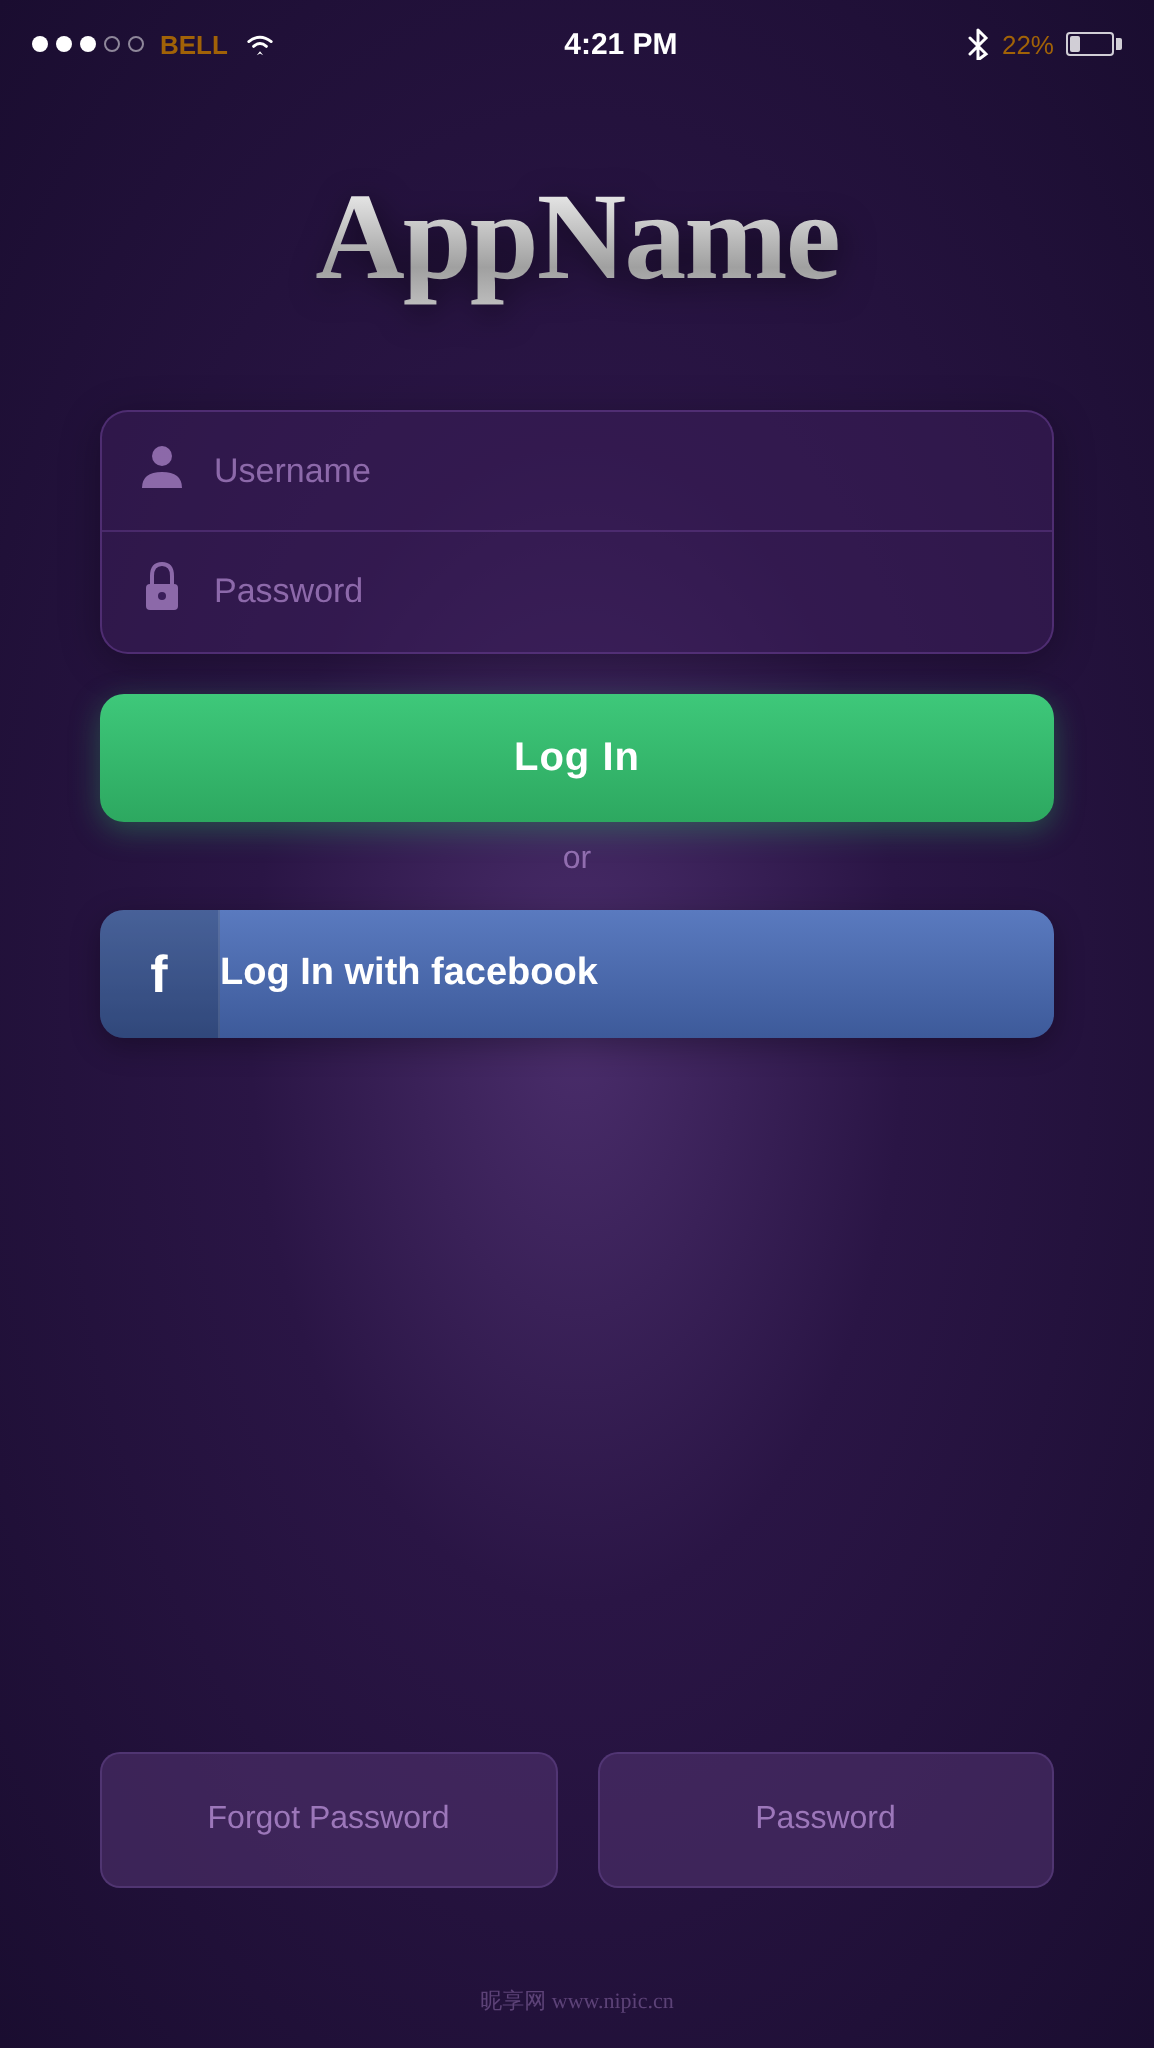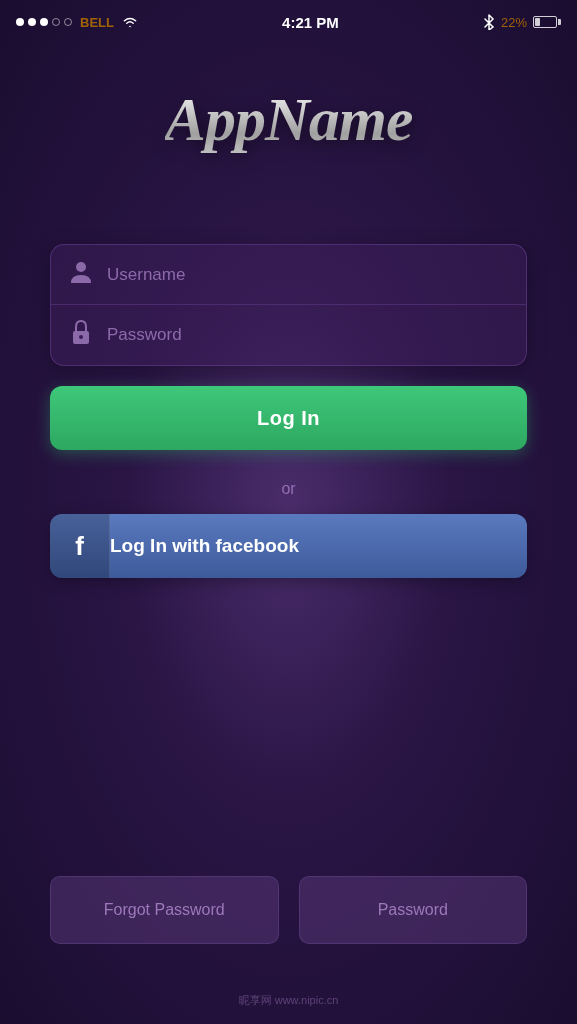--- a/index.html
+++ b/index.html
@@ -116,42 +116,40 @@
       display: flex;
       flex-direction: column;
       align-items: center;
       padding: 40px 50px 40px;
     }
 
     
     .app-name {
       font-family: 'Georgia', 'Times New Roman', serif;
       font-size: 62px;
-      font-style: italic;
       font-weight: bold;
       color: transparent;
       background: linear-gradient(180deg, #ffffff 0%, #c8c8c8 40%, #a0a0a0 70%, #c0c0c0 100%);
       -webkit-background-clip: text;
       background-clip: text;
       text-shadow: none;
       filter: drop-shadow(2px 4px 8px rgba(0,0,0,0.5));
       margin-bottom: 50px;
       letter-spacing: -1px;
     }
 
     
     .form-container {
       width: 100%;
       background: rgba(60, 30, 90, 0.5);
       border-radius: 14px;
       overflow: hidden;
       border: 1px solid rgba(100, 60, 140, 0.6);
       margin-bottom: 20px;
       box-shadow: 0 4px 20px rgba(0,0,0,0.3);
-      margin-top: 39px;
     }
 
     .input-row {
       display: flex;
       align-items: center;
       padding: 0 18px;
       height: 60px;
       position: relative;
     }
 
@@ -186,21 +184,21 @@
     .btn-login {
       width: 100%;
       height: 64px;
       background: linear-gradient(180deg, #3ec87a 0%, #2da860 100%);
       border: none;
       border-radius: 12px;
       color: #fff;
       font-size: 20px;
       font-weight: bold;
       cursor: pointer;
-      margin-bottom: 30px;
+      margin-bottom: 10px;
       box-shadow: 0 4px 15px rgba(45, 168, 96, 0.4);
       letter-spacing: 0.5px;
     }
 
     .or-divider {
       color: rgba(180, 140, 210, 0.7);
       font-size: 16px;
       margin-bottom: 16px;
     }
 
@@ -262,20 +260,21 @@
 
     
     .watermark {
       position: absolute;
       bottom: 16px;
       left: 0;
       right: 0;
       text-align: center;
       color: rgba(180, 140, 210, 0.4);
       font-size: 11px;
+      font-family: Liberation Serif, serif;
     }
   </style>
 </head>
 <body>
 
 <div class="status-bar">
   <div class="status-left">
     <div class="status-dot"></div>
     <div class="status-dot"></div>
     <div class="status-dot"></div>

